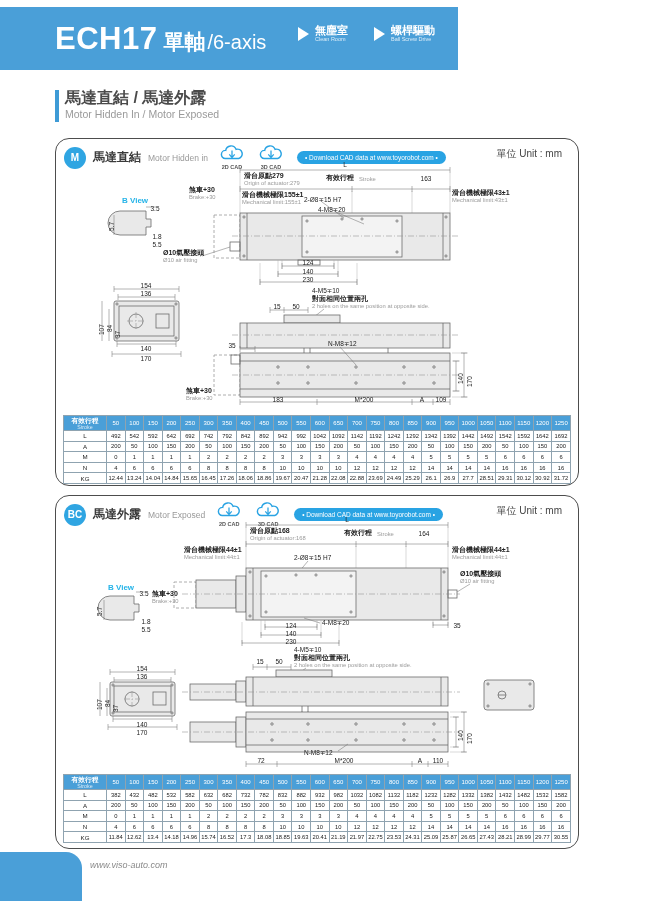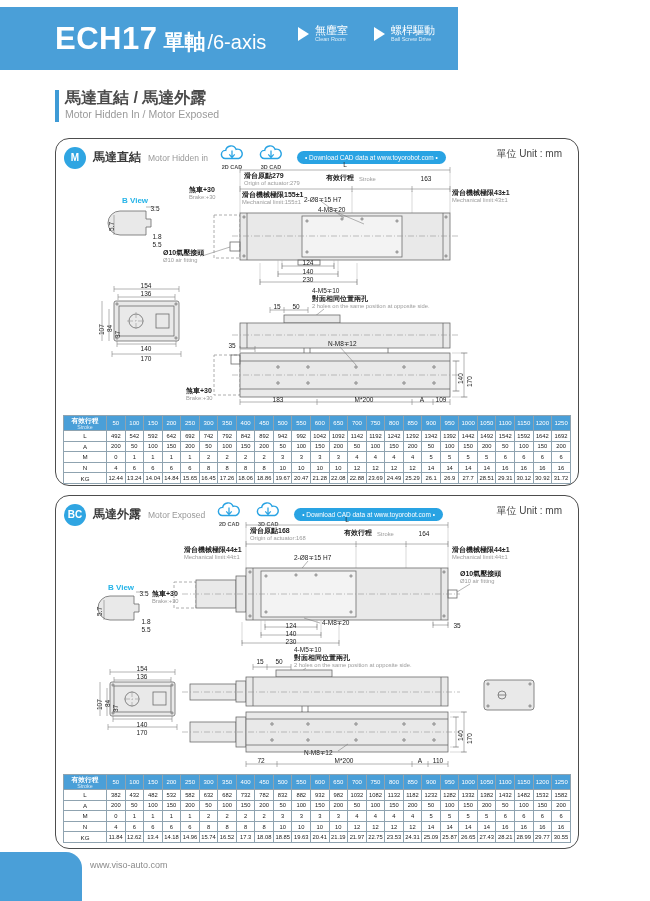--- a/index.html
+++ b/index.html
@@ -8,21 +8,21 @@
 
   
   .banner{position:absolute;left:0;top:7px;width:458px;height:63px;background:#4A9FD8;}
   .banner-title{position:absolute;left:55px;top:14px;color:#fff;white-space:nowrap;}
   .banner-title .model{font-size:31px;font-weight:bold;letter-spacing:.5px;}
   .banner-title .tzh{font-size:21px;font-weight:bold;margin-left:6px;}
   .banner-title .ten{font-size:20px;font-weight:300;margin-left:2px;}
   .badges{position:absolute;left:298px;top:17px;display:flex;gap:26px;}
   .badge{display:flex;align-items:center;gap:6px;color:#fff;}
   .tri{width:0;height:0;border-left:11px solid #fff;border-top:7px solid transparent;border-bottom:7px solid transparent;}
-  .badge .bzh{font-size:11px;font-weight:normal;line-height:12px;}
+  .badge .bzh{font-size:11px;font-weight:bold;line-height:12px;}
   .badge .ben{font-size:5.5px;color:#dcedf8;line-height:7px;}
 
   
   .section{position:absolute;left:55px;top:88px;}
   .secbar{position:absolute;left:0;top:2px;width:4px;height:32px;background:#3E9BD6;}
   .sec-zh{margin-left:10px;font-size:16px;font-weight:bold;color:#4a4a4a;line-height:19px;}
   .sec-en{margin-left:10px;font-size:10.5px;color:#9a9a9a;line-height:14px;}
 
   
   .panel{position:absolute;left:55px;width:522px;border:1.5px solid #4d4d4d;border-radius:14px;background:#fff;}
@@ -68,21 +68,21 @@
   .spec th,.spec td{border:.6px solid #8fa3b0;text-align:center;padding:0;font-weight:normal;}
   .spec thead th{background:#4A9FD8;color:#fff;font-size:6px;height:14px;}
   .spec thead th.corner{width:42px;}
   .spec .c-zh{font-size:6.8px;font-weight:bold;line-height:7px;}
   .spec .c-en{font-size:5.3px;color:#d9ecf8;line-height:6px;}
   .spec tbody th{font-size:6.2px;color:#222;background:#fff;height:9.6px;}
   .spec tbody td{font-size:5.8px;color:#222;background:#fff;height:9.6px;}
 
   
   .footer-block{position:absolute;left:0;top:852px;width:82px;height:49px;background:#4A9FD8;border-radius:0 16px 0 0;}
-  .footer-url{position:absolute;left:90px;top:860px;font-size:9px;color:#8a8a8a;}
+  .footer-url{position:absolute;left:90px;top:860px;font-size:9px;color:#8a8a8a;font-style:italic;}
 </style>
 </head>
 <body>
 
 <div id="page">
 
   <div class="banner">
     <div class="banner-title">
       <span class="model">ECH17</span><span class="tzh">單軸</span><span class="ten">/6-axis</span>
     </div>

